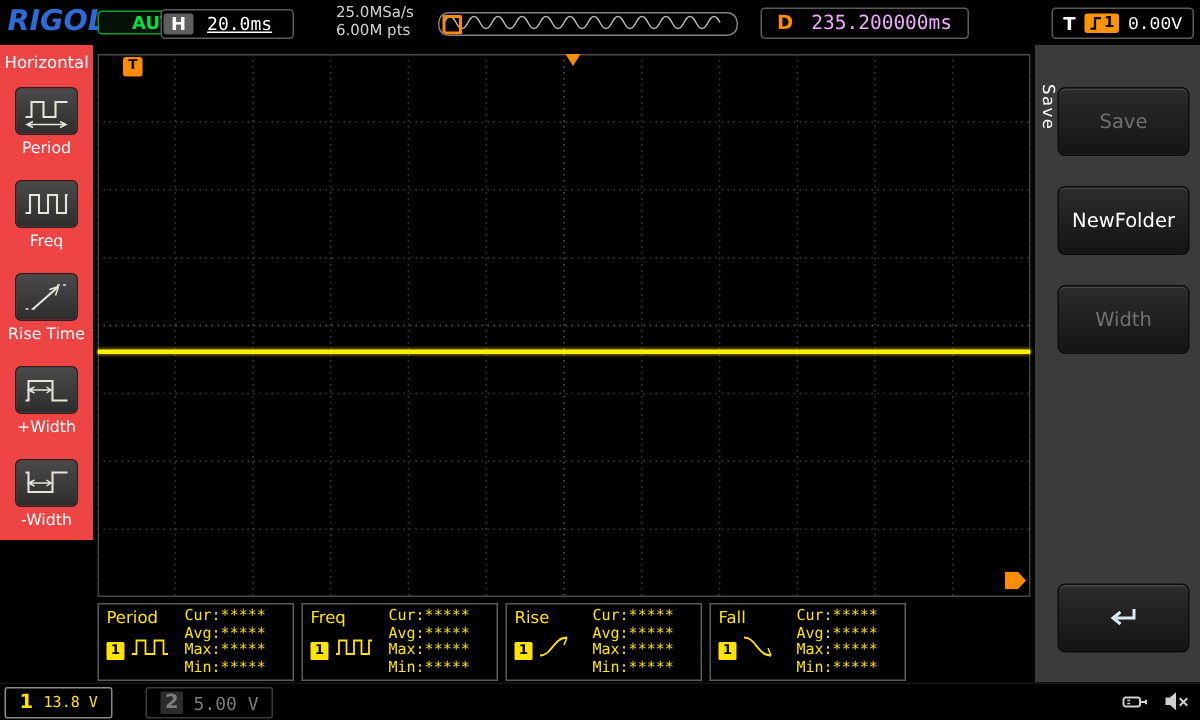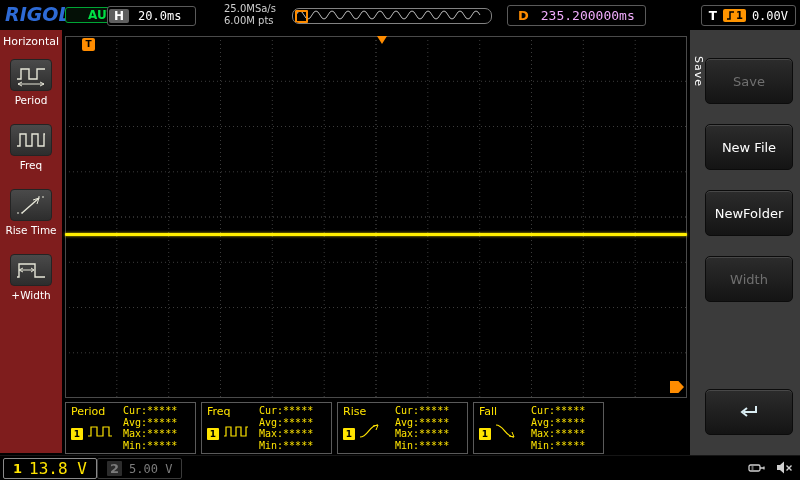--- a/index.html
+++ b/index.html
@@ -13,38 +13,38 @@
   
   .topbar{position:absolute;left:0;top:0;width:800px;height:30px;background:#000;}
   .logo{position:absolute;left:5px;top:3px;font-size:19px;font-weight:bold;font-style:italic;
         color:#2e6bd6;letter-spacing:0px;}
   .runstate{position:absolute;left:65px;top:7px;color:#00e045;border:1px solid #00a535;
         border-radius:3px;padding:0px 22px;font-size:12px;font-weight:bold;background:#041006;}
   .hbox{position:absolute;left:107px;top:6px;height:18px;border:1px solid #5a5a5a;border-radius:3px;
         display:flex;align-items:center;background:#000;}
   .hlabel{background:#5f5f5f;color:#fff;font-weight:bold;font-size:12px;line-height:14px;
         padding:0 5px;border-radius:2px;margin:1px;}
-  .hval{color:#fff;font-size:12px;padding:0 14px 0 8px;}
+  .hval{color:#fff;font-size:12px;padding:0 14px 0 8px;text-decoration:underline;}
   .acq{position:absolute;left:224px;top:3px;color:#d0d0d0;font-size:10px;line-height:12px;}
   .membar{position:absolute;left:292px;top:8px;width:198px;height:14px;border:1px solid #828282;
         border-radius:7px;background:#000;overflow:hidden;}
   .memwin{position:absolute;left:2px;top:1px;width:9px;height:9px;border:2px solid #ff8c00;border-radius:1px;}
   .dbox{position:absolute;left:507px;top:5px;height:19px;border:1px solid #5a5a5a;border-radius:3px;
         display:flex;align-items:center;padding:0 10px;gap:12px;background:#000;}
   .dlabel{color:#ff8c00;font-weight:bold;font-size:13px;}
   .dval{color:#f0abfc;font-size:13px;}
   .tbox{position:absolute;right:4px;top:5px;height:19px;border:1px solid #5a5a5a;border-radius:3px;
         display:flex;align-items:center;padding:0 7px;gap:6px;background:#000;}
   .tlabel{color:#fff;font-weight:bold;font-size:12px;}
   .tbadge{background:#ff9400;border-radius:2px;height:13px;display:flex;align-items:center;
         padding:0 3px;gap:1px;color:#000;font-size:10px;font-weight:bold;}
-  .tlevel{color:#fff;font-size:12px;}
-
-  
-  .leftbar{position:absolute;left:0;top:30px;width:62px;height:423px;background:#7f1d1d;
+  .tlevel{color:#fff;font-size:12px;font-family:Liberation Mono, monospace;}
+
+  
+  .leftbar{position:absolute;left:0;top:30px;width:62px;height:330px;background:#ef4444;
         display:flex;flex-direction:column;}
   .lefttitle{color:#fff;font-size:11px;padding:5px 3px 2px 3px;}
   .litem{height:65px;display:flex;flex-direction:column;align-items:center;justify-content:center;cursor:pointer;}
   .licon{width:40px;height:30px;background:linear-gradient(#4a4a4a,#2d2d2d);border:1px solid #242424;
         border-radius:4px;display:flex;align-items:center;justify-content:center;}
   .llabel{color:#fff;font-size:10.5px;margin-top:3px;white-space:nowrap;}
 
   
   .display{position:absolute;left:62px;top:30px;width:628px;height:425px;background:#000;}
   .grat{position:absolute;left:3px;top:6px;}
@@ -76,21 +76,21 @@
         display:flex;align-items:center;justify-content:center;}
   .rbtn.dis{color:#707070;}
   .spacer{flex:1;}
 
   
   .bottombar{position:absolute;left:0;top:455px;width:800px;height:25px;background:#000;border-top:1px solid #151515;}
   .chbox{position:absolute;top:2px;height:19px;border-radius:2px;display:flex;align-items:center;
         gap:7px;padding:0 9px;cursor:pointer;}
   .ch1{left:3px;border:1px solid #8a8a8a;color:#ffe400;}
   .ch1 .chnum{font-weight:bold;font-size:13px;}
-  .ch1 .chval{font-size:16px;}
+  .ch1 .chval{font-size:10px;}
   .ch2{left:97px;border:1px solid #3a3a3a;color:#7c7c7c;}
   .ch2 .chnum{font-weight:bold;font-size:13px;background:#2c2c2c;padding:0 3px;border-radius:1px;}
   .ch2 .chval{font-size:12px;}
   .bicons{position:absolute;right:6px;top:4px;display:flex;gap:8px;align-items:center;}
 </style>
 </head>
 <body>
 
 <header class="topbar">
   <div class="logo">RIGOL</div>
@@ -167,20 +167,29 @@
   <div class="litem">
     <div class="licon">
       <svg width="34" height="26" viewBox="0 0 34 26">
         <path d="M3,20 h2 v-13 h16 v13 h10" fill="none" stroke="#e6e6d8" stroke-width="1.4"></path>
         <path d="M6,13 h13 M9,11 L5,13 L9,15 M17,11 L20,13 L17,15" fill="none" stroke="#e6e6d8" stroke-width="1"></path>
       </svg>
     </div>
     <div class="llabel">+Width</div>
   </div>
 
+  <div class="litem">
+    <div class="licon">
+      <svg width="34" height="26" viewBox="0 0 34 26">
+        <path d="M3,6 h2 v13 h16 v-13 h10" fill="none" stroke="#e6e6d8" stroke-width="1.4"></path>
+        <path d="M6,13 h13 M9,11 L5,13 L9,15 M17,11 L20,13 L17,15" fill="none" stroke="#e6e6d8" stroke-width="1"></path>
+      </svg>
+    </div>
+    <div class="llabel">-Width</div>
+  </div>
 </aside>
 
 <main class="display">
   <svg id="grat" class="grat" width="622" height="362">
       <line x1="0.0" y1="0" x2="0.0" y2="362" stroke="#3c3c3c" stroke-width="1" stroke-dasharray="1 3"></line>
       <line x1="51.8" y1="0" x2="51.8" y2="362" stroke="#3c3c3c" stroke-width="1" stroke-dasharray="1 3"></line>
       <line x1="103.7" y1="0" x2="103.7" y2="362" stroke="#3c3c3c" stroke-width="1" stroke-dasharray="1 3"></line>
       <line x1="155.5" y1="0" x2="155.5" y2="362" stroke="#3c3c3c" stroke-width="1" stroke-dasharray="1 3"></line>
       <line x1="207.3" y1="0" x2="207.3" y2="362" stroke="#3c3c3c" stroke-width="1" stroke-dasharray="1 3"></line>
       <line x1="259.2" y1="0" x2="259.2" y2="362" stroke="#3c3c3c" stroke-width="1" stroke-dasharray="1 3"></line>
@@ -285,21 +294,20 @@
       </div>
     </div>
 
   </div>
 </main>
 
 <aside class="rightbar">
   <div class="rtab">Save</div>
 
   <button class="rbtn dis">Save</button>
-  <button class="rbtn">New File</button>
   <button class="rbtn">NewFolder</button>
   <button class="rbtn dis">Width</button>
 
   <div class="spacer"></div>
 
   <button class="rbtn">
     <svg width="24" height="18" viewBox="0 0 24 18">
       <path d="M19,3 v6 H7" fill="none" stroke="#d9ecf2" stroke-width="2"></path>
       <path d="M10,5 L5,9 L10,13" fill="none" stroke="#d9ecf2" stroke-width="2"></path>
     </svg>

